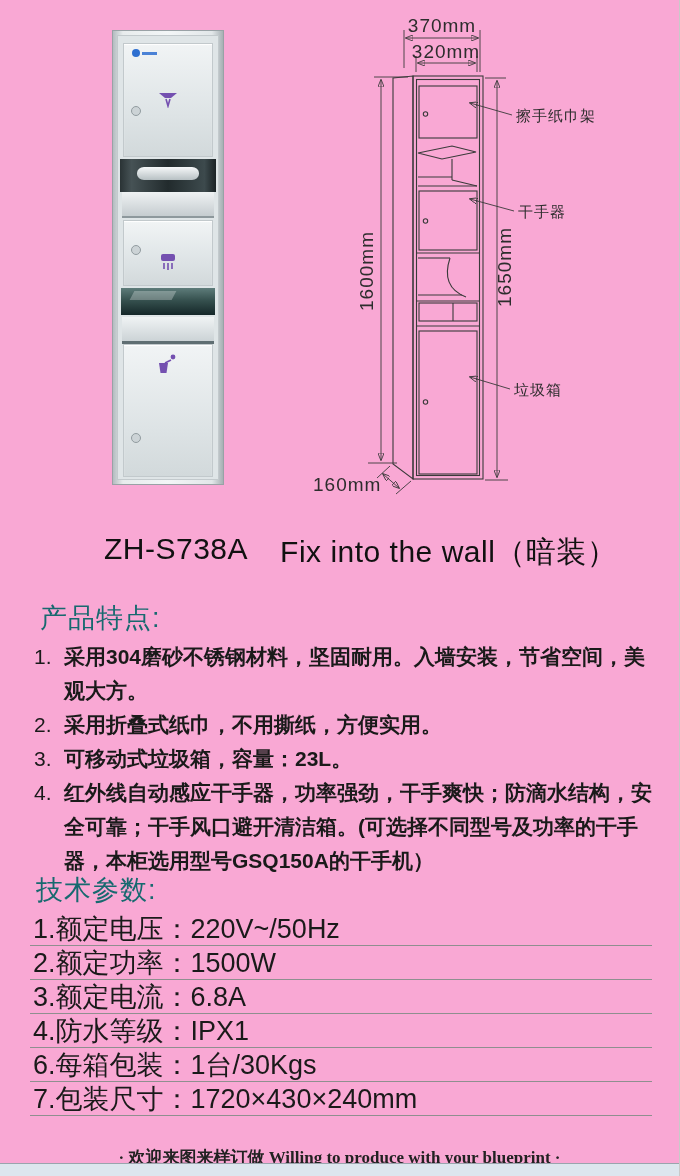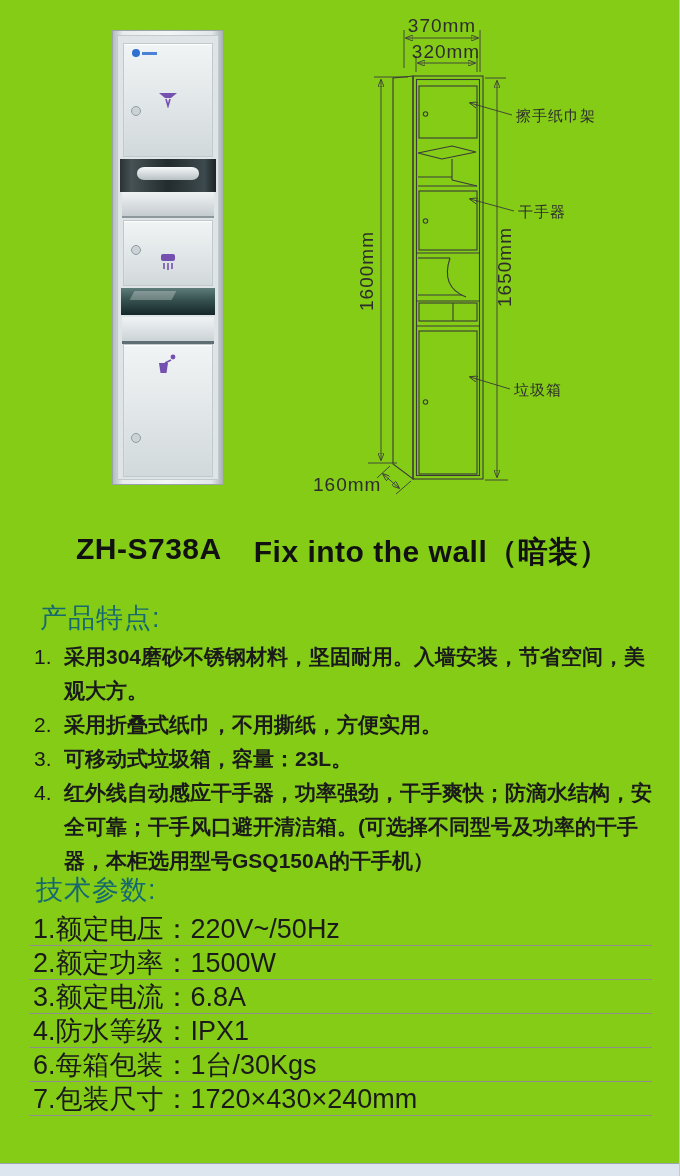--- a/index.html
+++ b/index.html
@@ -1,16 +1,16 @@
 <!DOCTYPE html>
 <html><head>
 <meta charset="utf-8">
 <style>
   html,body{margin:0;padding:0;background:#fff;}
-  .page{position:relative;width:680px;height:1176px;background:#84cc16;
+  .page{position:relative;width:680px;height:1176px;background:#f9a8d4;
         border-right:1px solid #c9c9c9;box-sizing:border-box;overflow:hidden;
         font-family:"Liberation Sans","DejaVu Sans",sans-serif;color:#1a1a1a;}
 
   
   .photo{position:absolute;left:112px;top:30px;width:110px;height:453px;
          border:1px solid #99a2a6;
          background:linear-gradient(90deg,#b4bcc0 0%,#e8eced 9%,#f3f6f7 50%,#e2e7e9 90%,#a8b0b4 100%);}
   .photo-inner{position:absolute;inset:4px;background:#dfe5e7;border:1px solid #c3cacd;}
   .door{position:absolute;left:5px;right:5px;border:1px solid #c2c9cc;
         background:linear-gradient(180deg,#f1f4f5 0%,#dde3e5 65%,#d2d9db 100%);
@@ -40,22 +40,22 @@
   
   .drawing{position:absolute;left:300px;top:0;width:330px;height:515px;}
   .drawing line,.drawing rect,.drawing polygon,.drawing path,.drawing circle{
         stroke:#3a3a3a;fill:none;stroke-width:1.1;}
   .drawing .thin{stroke-width:0.9;}
   .drawing text{font-family:"Liberation Sans","DejaVu Sans",sans-serif;fill:#2d2d2d;stroke:none;}
   .dimtxt{font-size:19px;letter-spacing:1px;}
   .cjktxt{font-size:15px;letter-spacing:1px;}
 
   
-  .title-row{position:absolute;top:532px;left:76px;display:flex;gap:32px;
-        font-size:30px;font-weight:bold;letter-spacing:.5px;color:#111;}
+  .title-row{position:absolute;top:532px;left:104px;display:flex;gap:32px;
+        font-size:30px;font-weight:normal;letter-spacing:.5px;color:#111;}
 
   
   .features{position:absolute;top:600px;left:34px;width:626px;}
   .sec-head{margin:0 0 4px 6px;font-size:27px;font-weight:normal;color:#17696f;letter-spacing:1px;}
   .feat-item{display:flex;font-size:21px;line-height:34px;}
   .feat-item .num{flex:0 0 30px;}
   .feat-item .txt{flex:1;font-weight:bold;}
 
   .specs{position:absolute;top:872px;left:30px;width:622px;}
   .spec-row{font-size:27px;line-height:26px;padding:4px 0 3px 3px;border-bottom:1px solid #8f8f8f;}
@@ -210,15 +210,16 @@
   <div class="specs">
     <h2 class="sec-head">技术参数:</h2>
     <div class="spec-row">1.额定电压：220V~/50Hz</div>
     <div class="spec-row">2.额定功率：1500W</div>
     <div class="spec-row">3.额定电流：6.8A</div>
     <div class="spec-row">4.防水等级：IPX1</div>
     <div class="spec-row">6.每箱包装：1台/30Kgs</div>
     <div class="spec-row">7.包装尺寸：1720×430×240mm</div>
   </div>
 
+  <div class="footer-note">· 欢迎来图来样订做  Willing to produce with your blueprint ·</div>
   <div class="footer-bar"></div>
 
 </div>
 
 </body></html>

